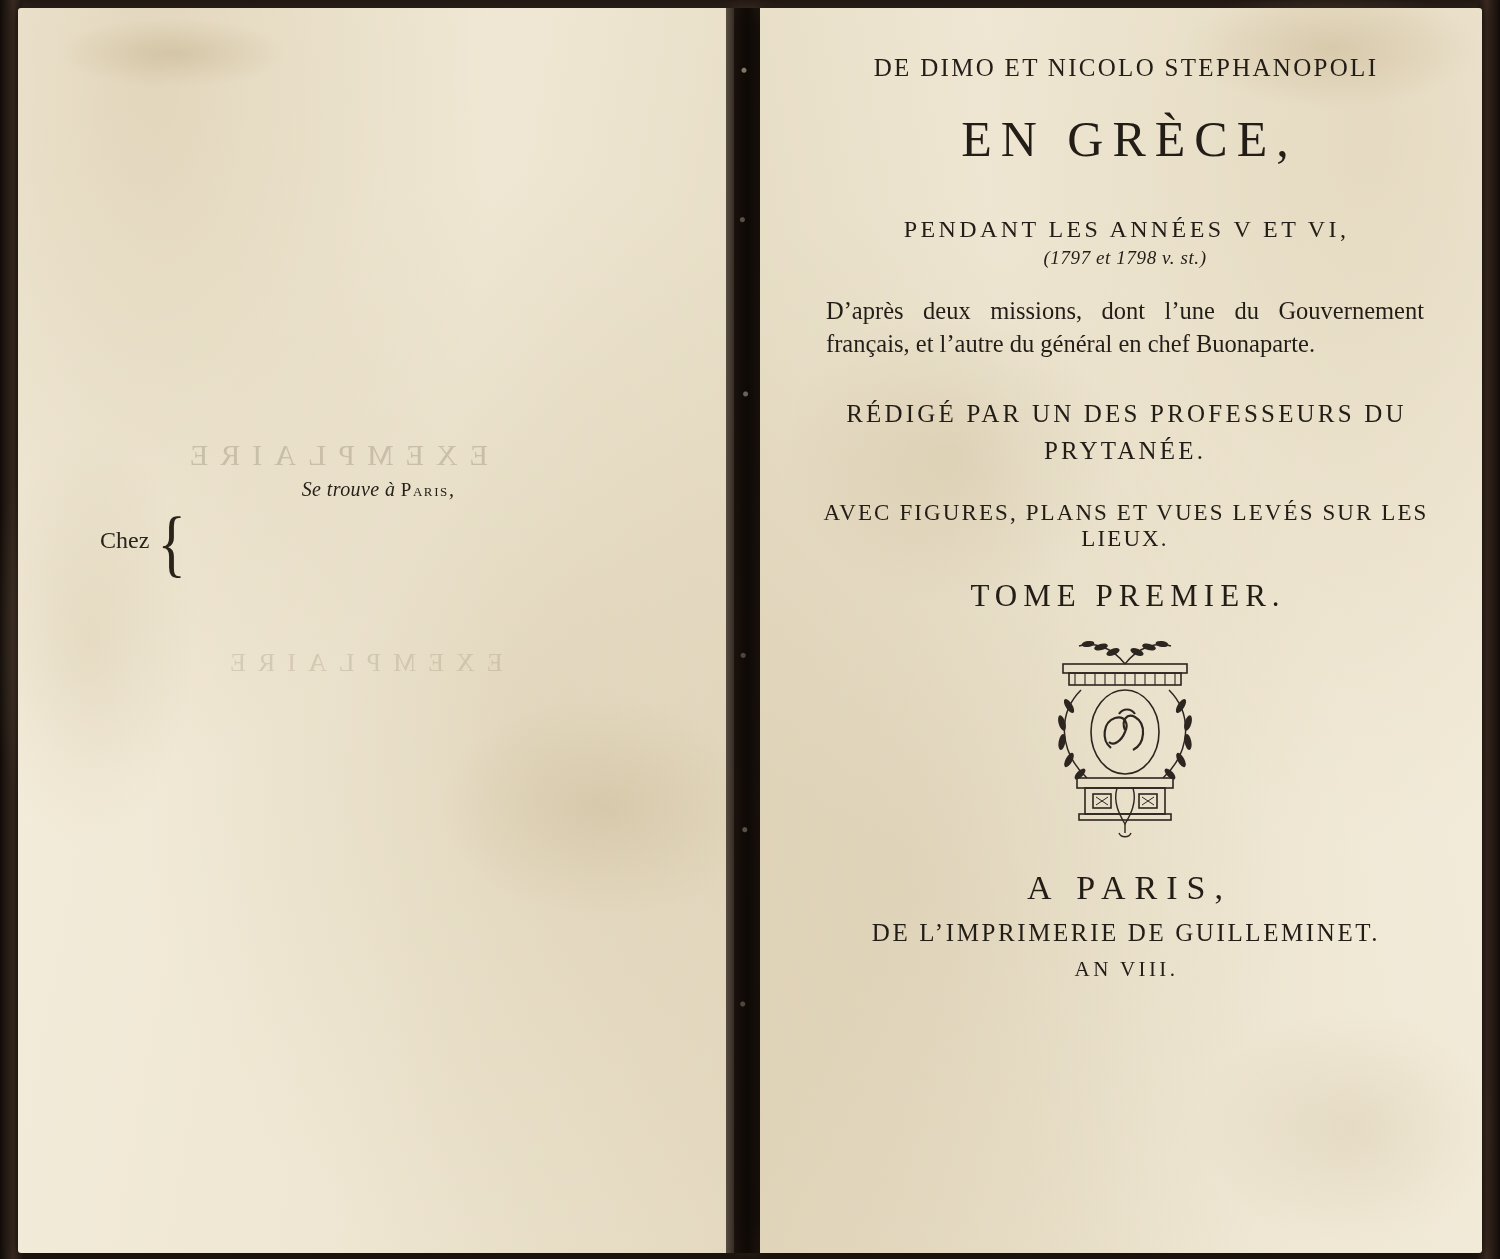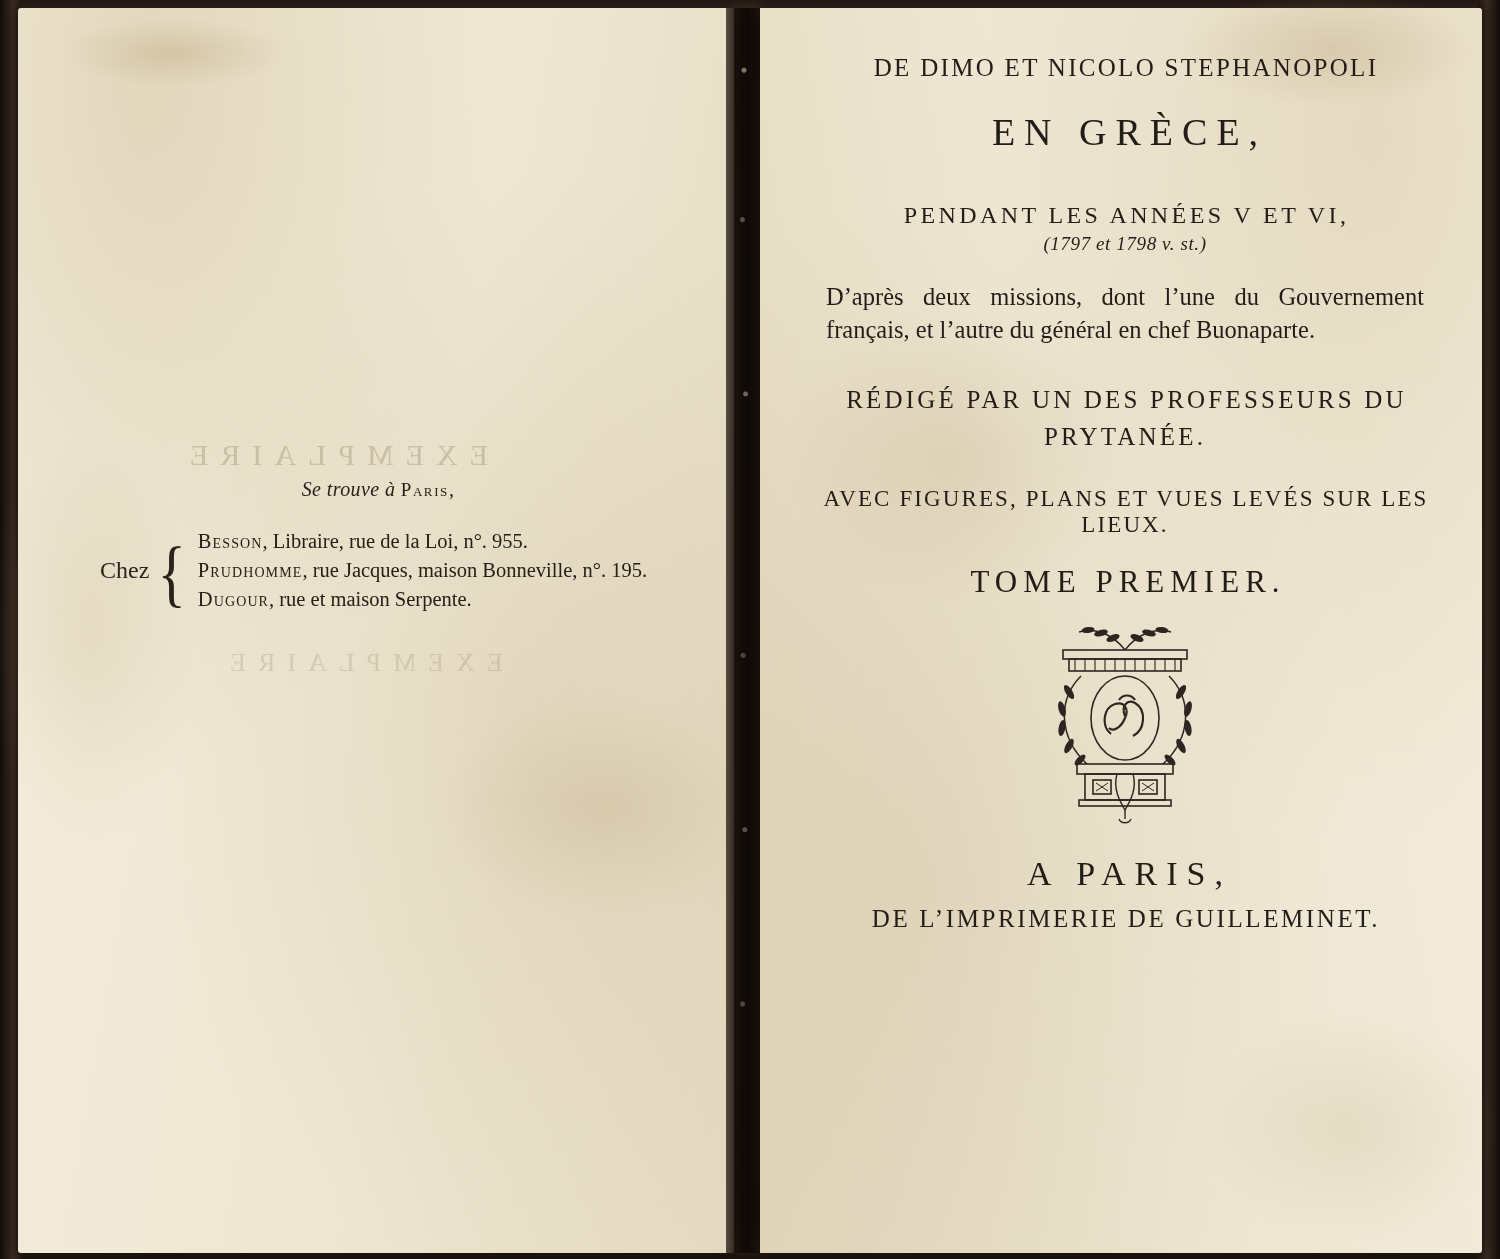--- a/index.html
+++ b/index.html
@@ -170,21 +170,21 @@
     text-indent: 15px;
     font-weight: 400;
   }
   .t-authors {
     font-size: 25px;
     letter-spacing: 2.3px;
     margin-bottom: 28px;
     text-indent: 2px;
   }
   .t-grece {
-    font-size: 38px;
+    font-size: 50px;
     letter-spacing: 9px;
     margin-bottom: 16px;
     text-indent: 9px;
   }
   .t-pendant {
     font-size: 24px;
     letter-spacing: 3.4px;
     margin-bottom: 4px;
     text-indent: 3px;
     margin-top: 48px;
@@ -274,25 +274,20 @@
 
     <div class="left-block">
       <div class="found-at">
         <span>Se trouve à</span>
         <span class="sc">Paris</span><span>,</span>
       </div>
 
       <div class="sellers">
         <span class="chez">Chez</span>
         <span class="brace">{</span>
-        <ul class="seller-list">
-          <li><span class="nm">Besson</span><span>, Libraire, rue de la Loi, n°. 955.</span></li>
-          <li><span class="nm">Prudhomme</span><span>, rue Jacques, maison Bonneville, n°. 195.</span></li>
-          <li><span class="nm">Dugour</span><span>, rue et maison Serpente.</span></li>
-        </ul>
       </div>
     </div>
   </div>
 
   <div class="gutter"></div>
   <div class="gutter-speckle"></div>
 
   <div class="page page-right">
 
     <div class="stain" style="left:420px; top:-20px; width:300px; height:120px; background:radial-gradient(ellipse, rgba(176,152,108,.28), rgba(176,152,108,0) 70%);"></div>
@@ -384,16 +379,17 @@
             <path d="M102 160 C 98 174, 104 186, 110 196 C 116 186, 122 174, 118 160" stroke-width="1.4"></path>
             <path d="M110 196 L110 205" stroke-width="1.4"></path>
             <path d="M104 205 C 106 210, 114 210, 116 205" stroke-width="1.4"></path>
             <rect x="64" y="186" width="92" height="6"></rect>
           </g>
         </svg>
       </div>
 
       <div class="t-city">A PARIS,</div>
       <div class="t-printer">DE L’IMPRIMERIE DE GUILLEMINET.</div>
+      <div class="t-year">AN VIII.</div>
     </div>
   </div>
 
 </div>
 
 </body></html>

